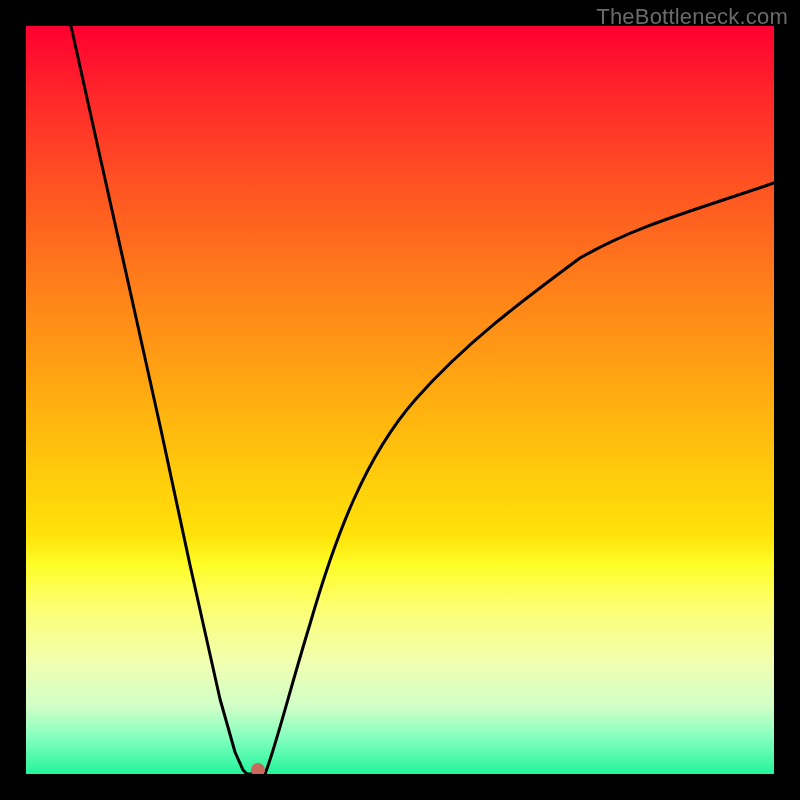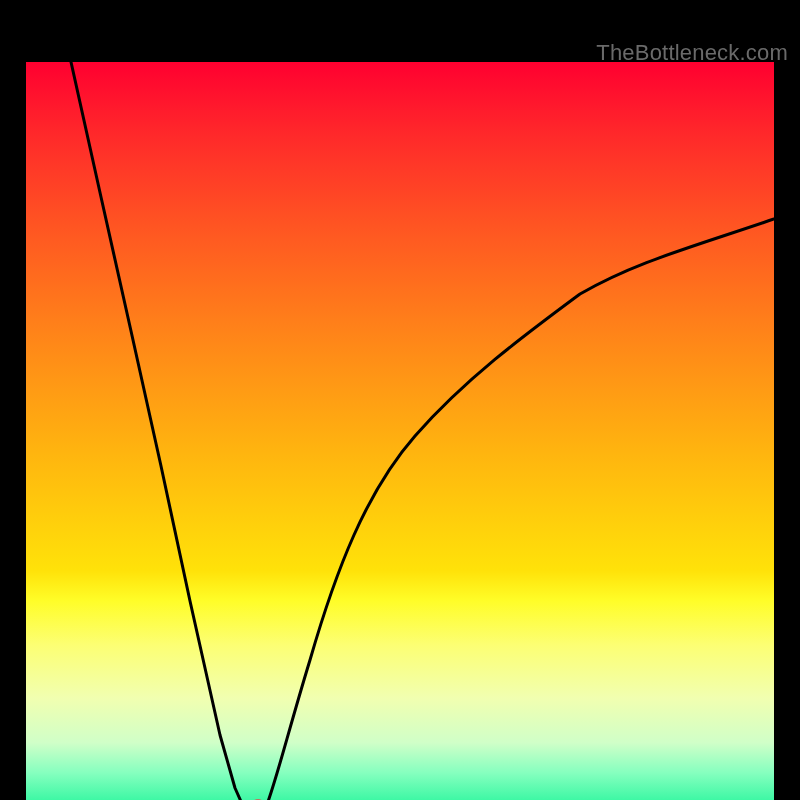--- a/index.html
+++ b/index.html
@@ -9,21 +9,20 @@
     height: 800px;
     background: #000;
     overflow: hidden;
     font-family: Arial, Helvetica, sans-serif;
   }
   .frame {
     position: relative;
     width: 800px;
     height: 580px;
     background: #000;
-    margin-top: 36px;
   }
   .plot-area {
     position: absolute;
     left: 26px;
     top: 26px;
     width: 748px;
     height: 748px;
     background: linear-gradient(to bottom,
       #ff0030 0%,
       #ff2a2a 10%,

